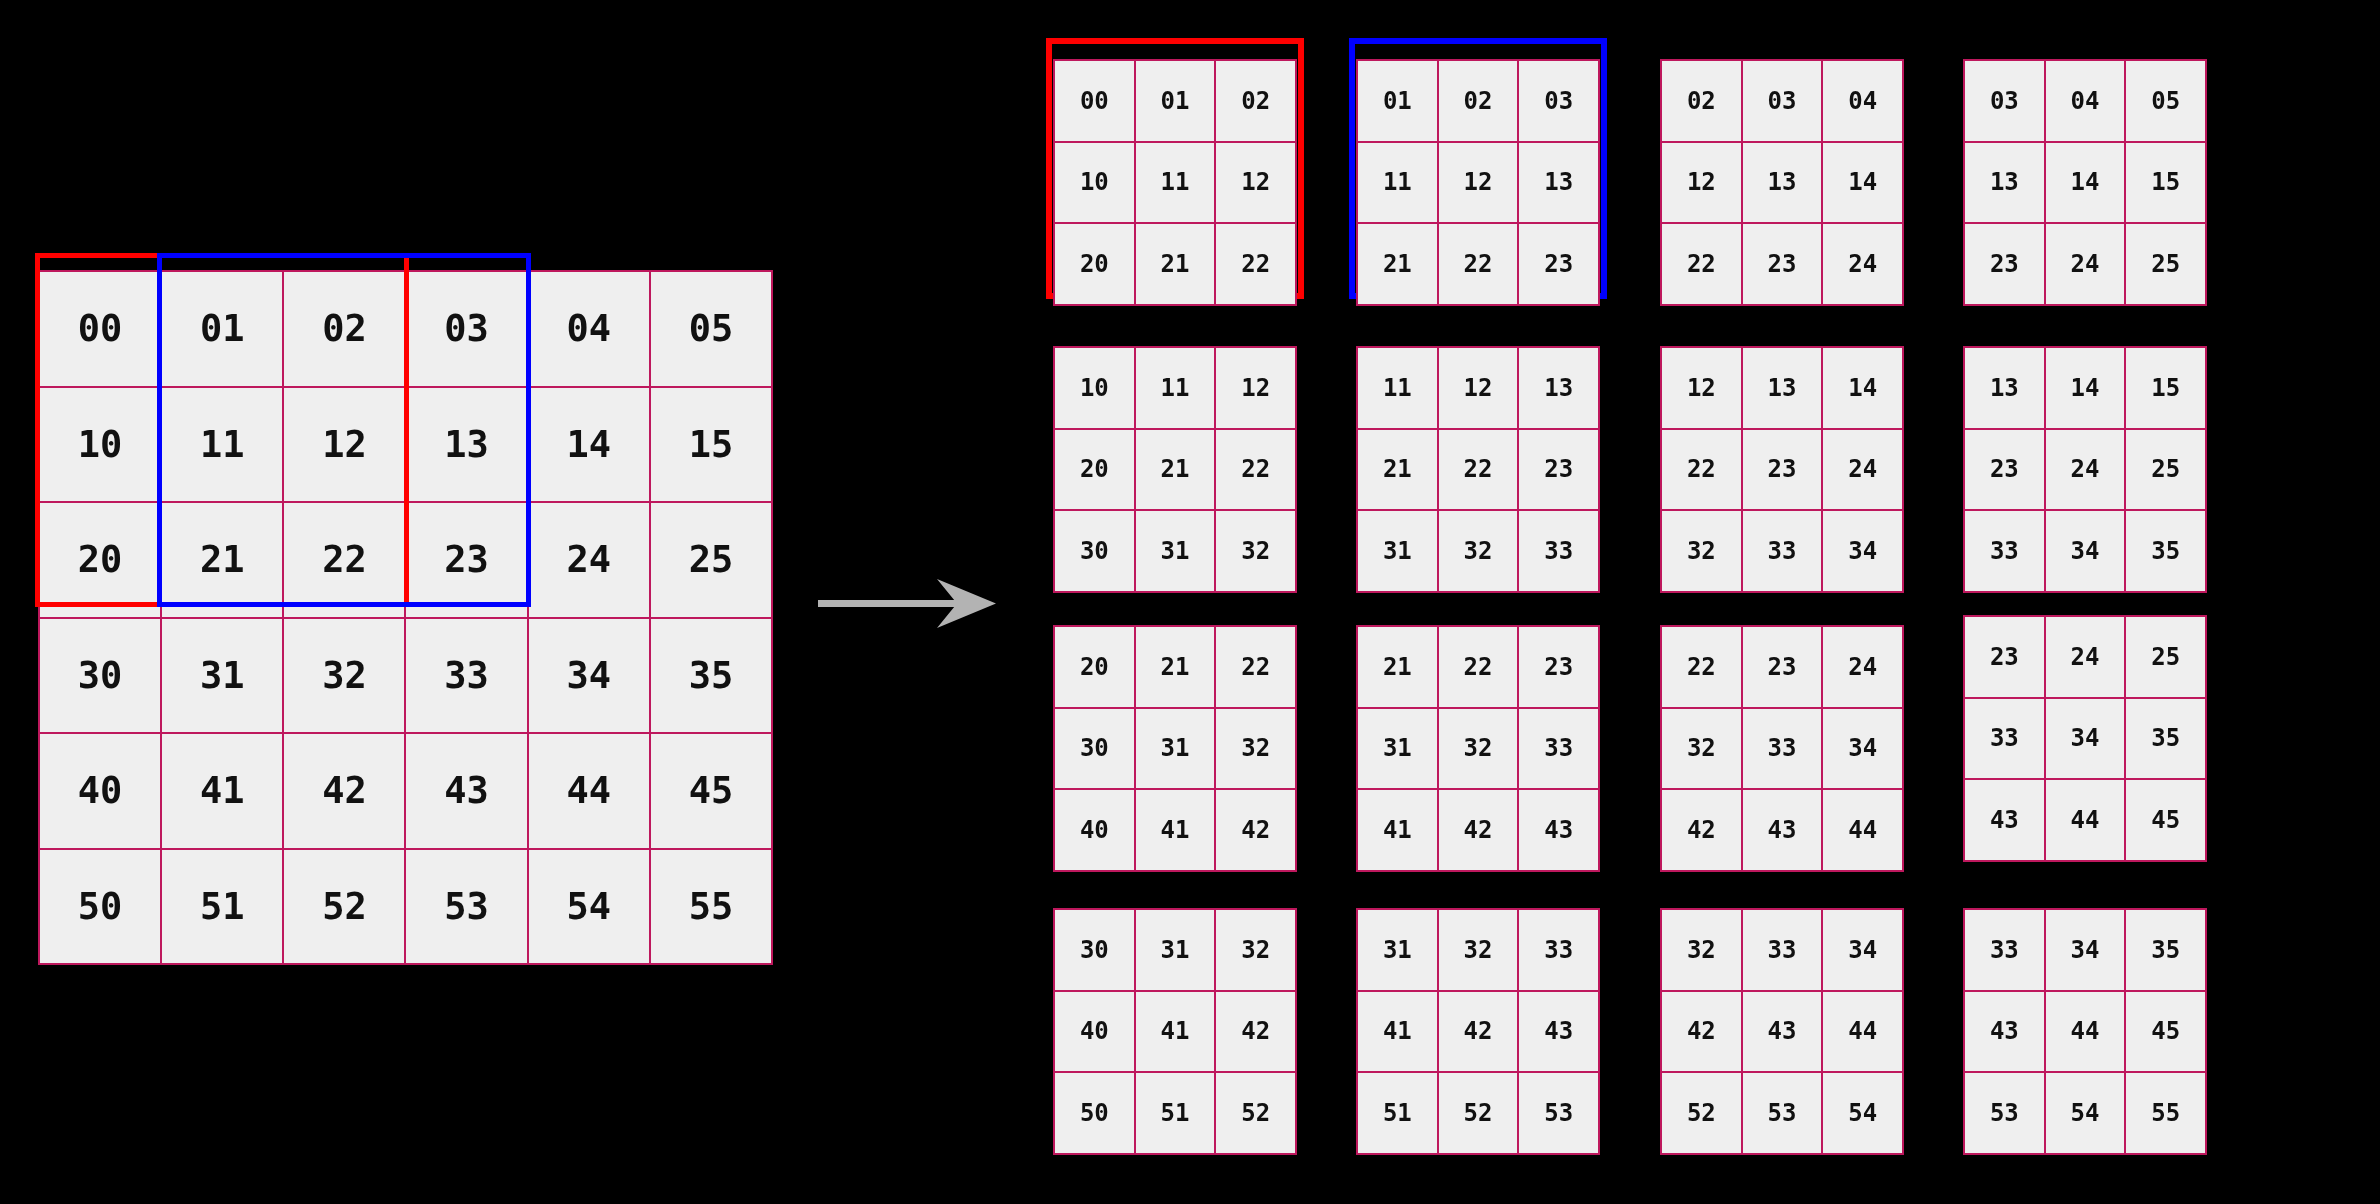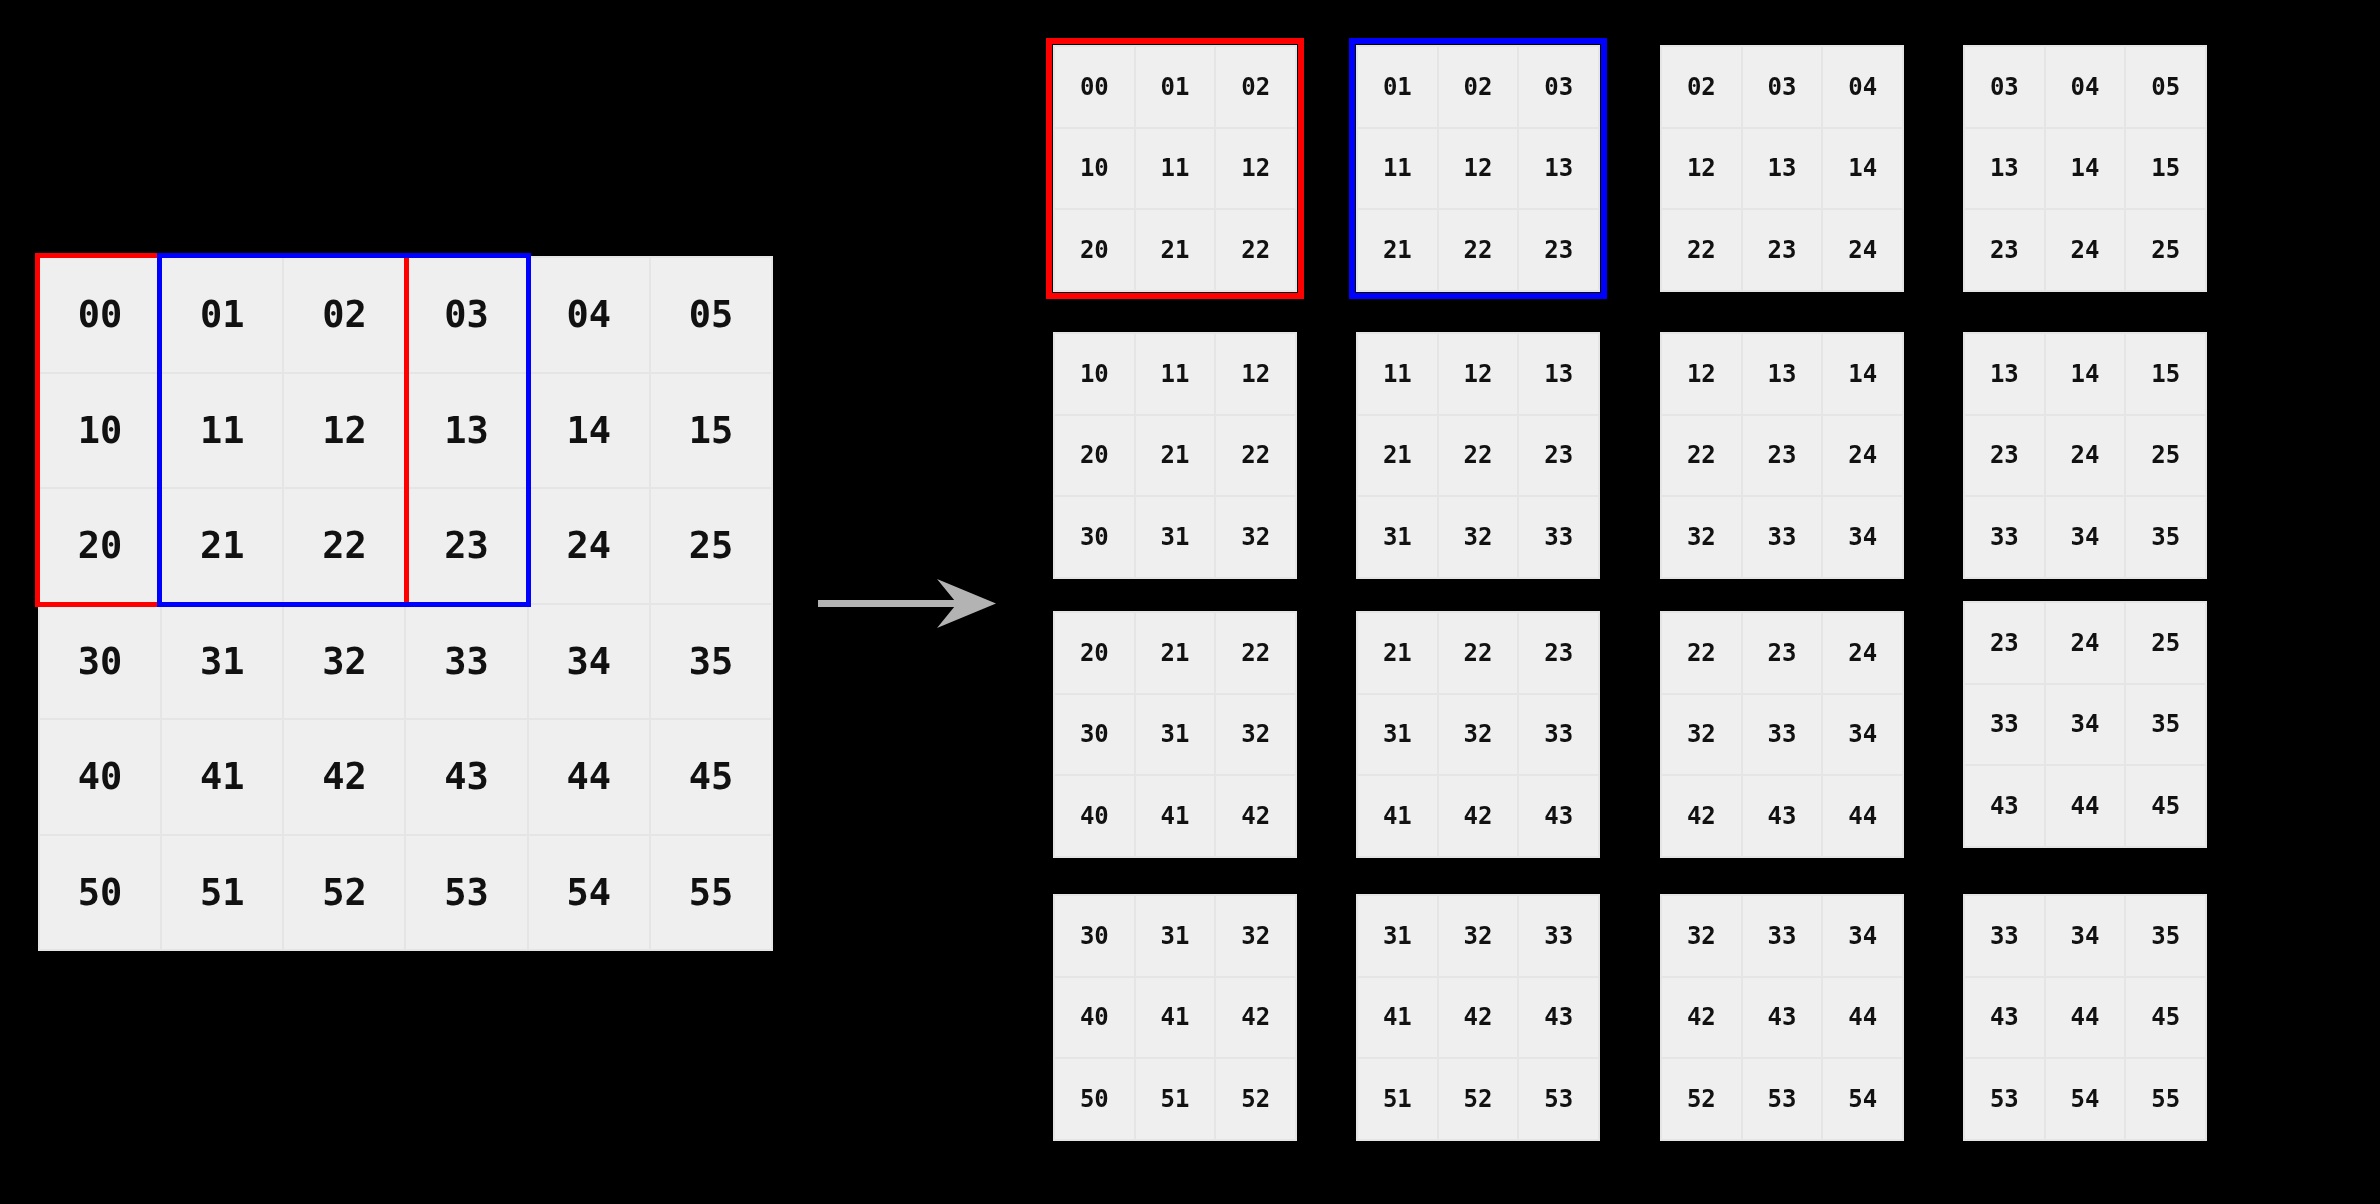--- a/index.html
+++ b/index.html
@@ -13,24 +13,25 @@
     height: 1204px;
     background: #000000;
     overflow: hidden;
     font-family: "DejaVu Sans Mono", "Liberation Mono", monospace;
   }
 
   
   .grid {
     position: absolute;
     display: grid;
-    background: #e5e5e5;
+    background: #be185d;
     box-sizing: border-box;
     padding: 2px;
     gap: 2px;
+    margin-top: 14px;
   }
   .cell {
     background: #efefef;
     display: flex;
     align-items: center;
     justify-content: center;
     color: #111111;
     font-weight: bold;
   }
 

